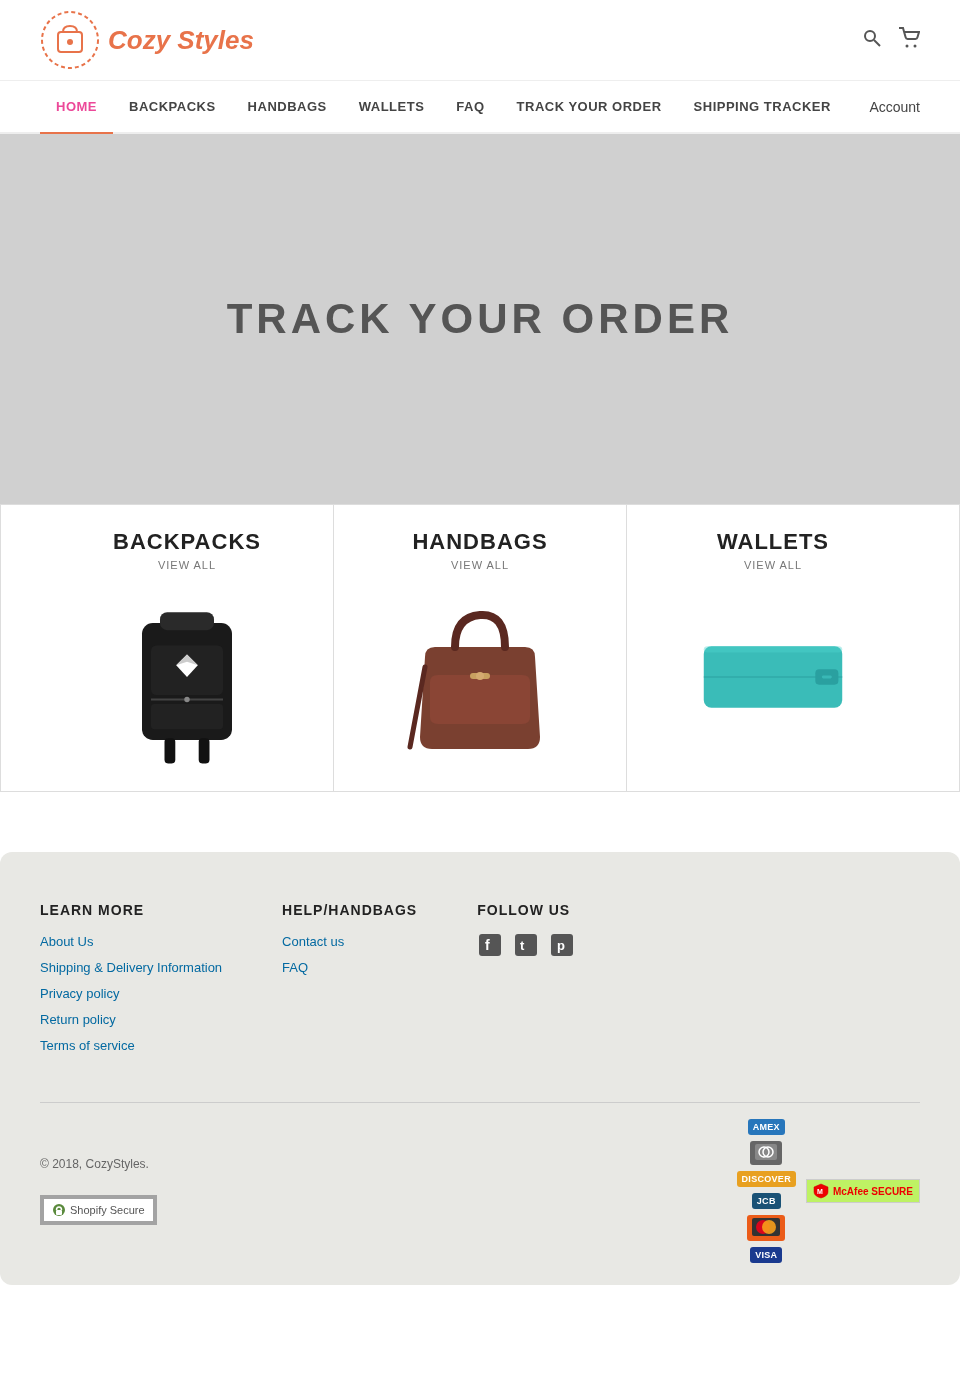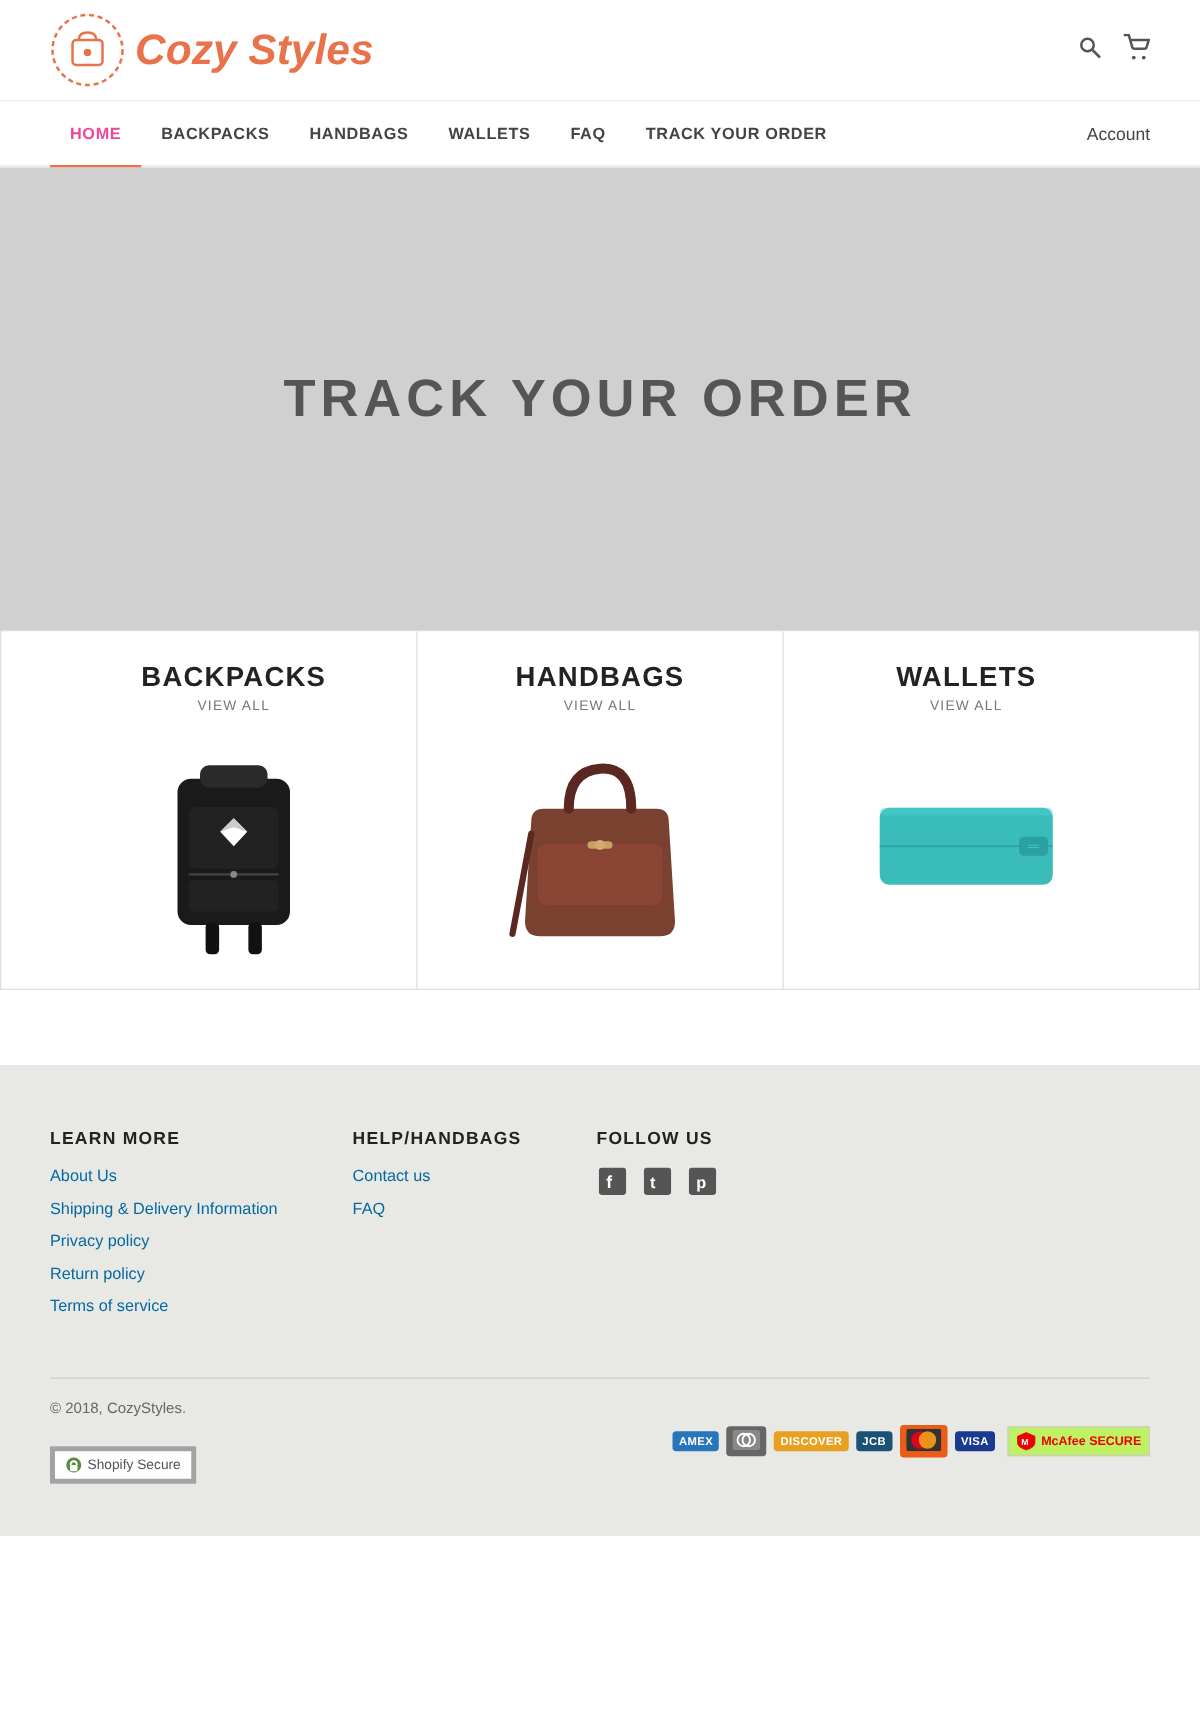--- a/index.html
+++ b/index.html
@@ -16,21 +16,21 @@
     .logo-area {
       display: flex;
       align-items: center;
       gap: 8px;
     }
     .logo-icon {
       width: 60px;
       height: 60px;
     }
     .logo-text {
-      font-size: 34px;
+      font-size: 26px;
       color: #e8734a;
       font-style: italic;
       font-weight: bold;
     }
     .header-icons {
       display: flex;
       align-items: center;
       gap: 16px;
     }
     .header-icon-btn {
@@ -131,22 +131,23 @@
 
     
     .backpack-img {
       width: 160px;
       height: 180px;
     }
 
     
     .footer {
       background: #e8e8e4;
-      padding: 50px 40px 42px 40px;
+      padding: 50px 40px 22px 40px;
       margin-top: 60px;
+      border-radius: 12px;
     }
     .footer-columns {
       display: flex;
       gap: 60px;
       margin-bottom: 40px;
     }
     .footer-column h3 {
       font-size: 14px;
       font-weight: bold;
       letter-spacing: 1px;
@@ -205,20 +206,21 @@
       color: #555;
       border: 4px solid #a3a3a3;
       padding: 4px 8px;
       width: fit-content;
       background: #fff;
     }
     .payment-icons {
       display: flex;
       align-items: center;
       gap: 6px;
+      flex-direction: column;
     }
     .payment-badge {
       background: #555;
       color: #fff;
       font-size: 9px;
       font-weight: bold;
       padding: 3px 5px;
       border-radius: 3px;
       letter-spacing: 0.3px;
     }
@@ -277,20 +279,21 @@
   </div>
 </header>
 
 <nav class="nav">
   <a class="nav-item active">HOME</a>
   <a class="nav-item">BACKPACKS</a>
   <a class="nav-item">HANDBAGS</a>
   <a class="nav-item">WALLETS</a>
   <a class="nav-item">FAQ</a>
   <a class="nav-item">TRACK YOUR ORDER</a>
+  <a class="nav-item">SHIPPING TRACKER</a>
   <span class="nav-account">Account</span>
 </nav>
 
 <div class="hero-banner">
   <span class="hero-banner-text">TRACK YOUR ORDER</span>
 </div>
 
 <section class="product-sections">
 
   <div class="product-section">

